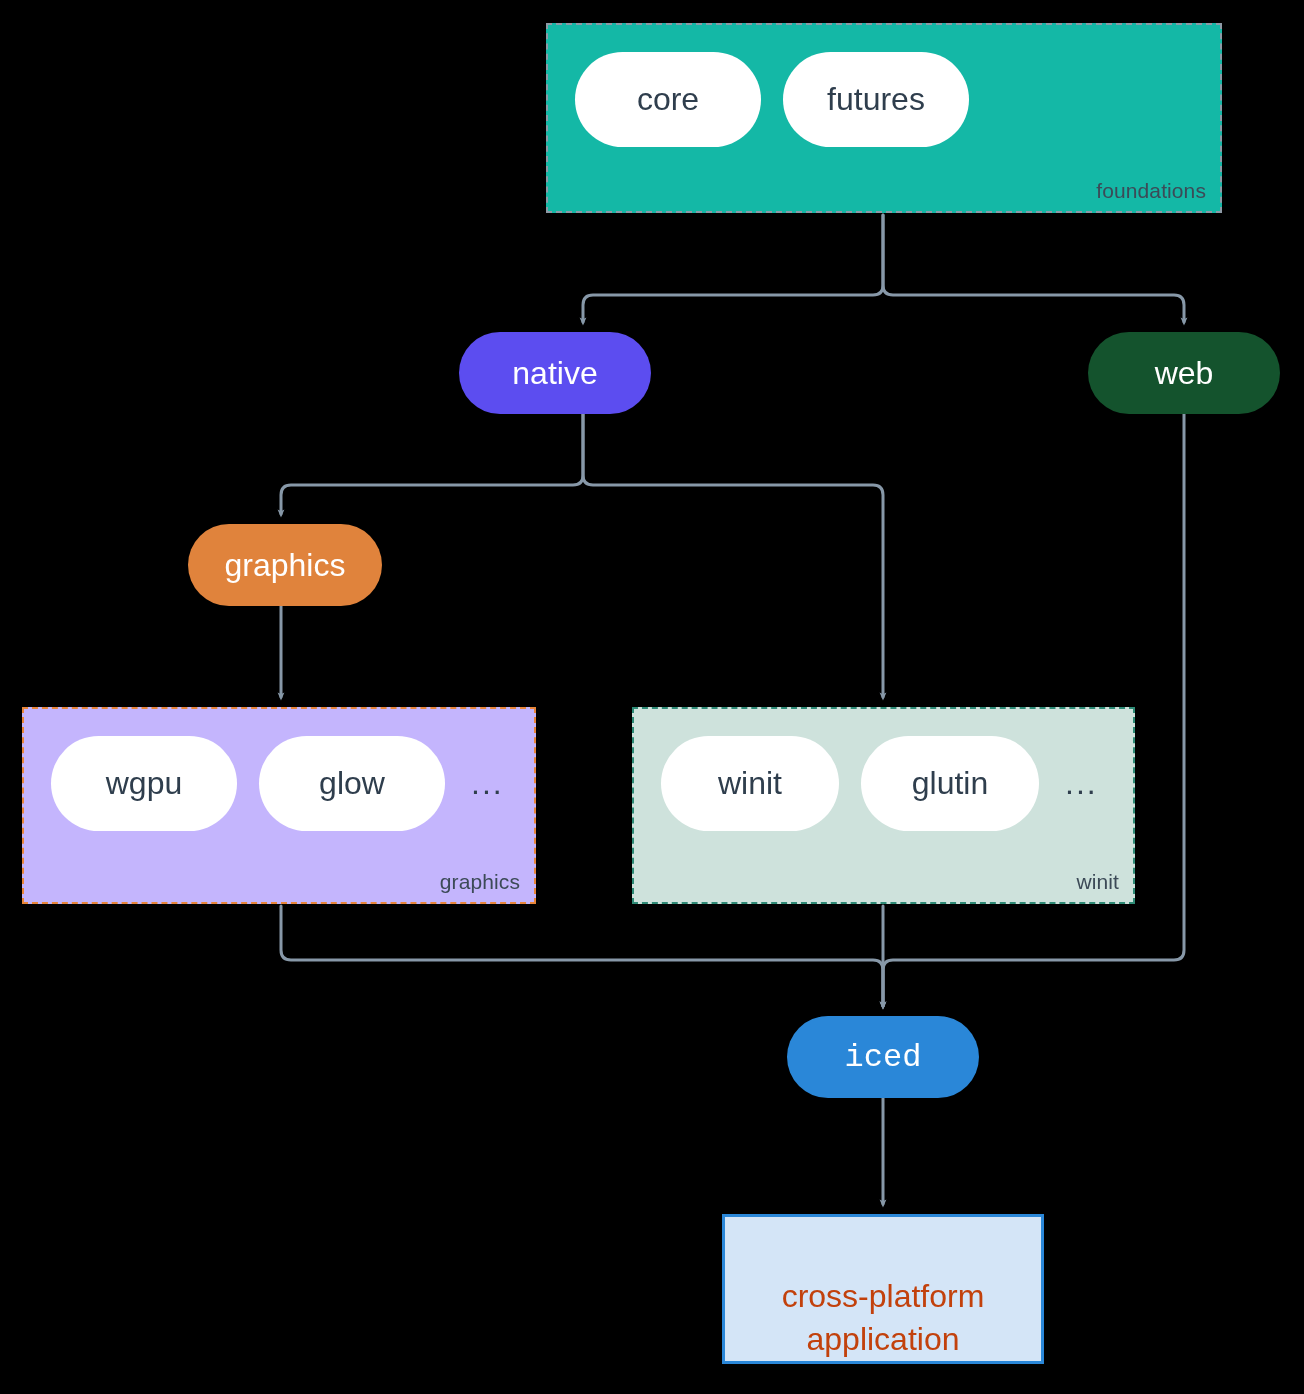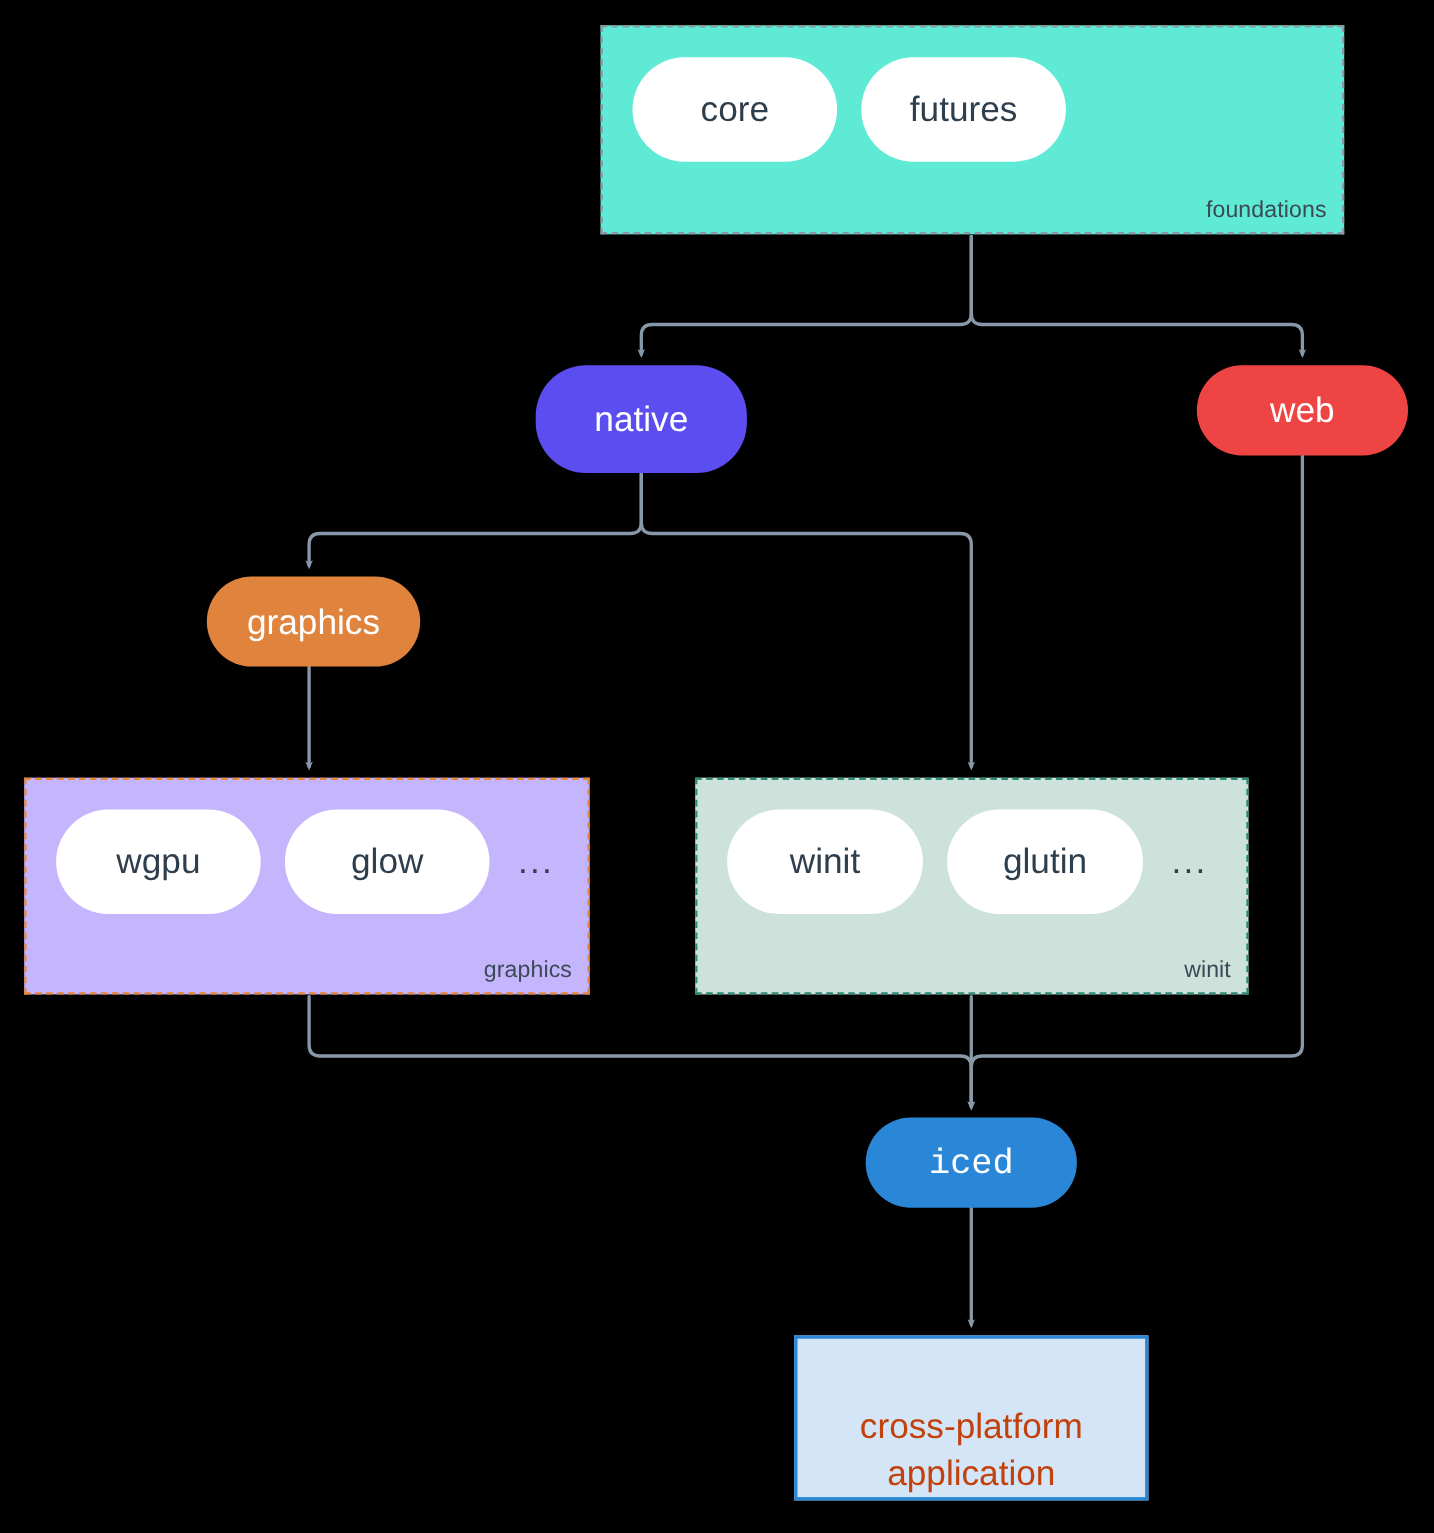--- a/index.html
+++ b/index.html
@@ -36,21 +36,21 @@
     bottom: 8px;
     font-size: 21px;
     color: #3c4a57;
     letter-spacing: .1px;
     white-space: nowrap;
   }
 
   .group-foundations {
     left: 546px;  top: 23px;
     width: 676px; height: 190px;
-    background: #5eead4;
+    background: #14b8a6;
     border: 2px dashed #8d9aa6;
     text-align: center;
   }
   .group-renderers {
     left: 22px;   top: 707px;
     width: 514px; height: 197px;
     background: #c4b5fd;
     border: 2px dashed #e8863a;
   }
   .group-shells {
@@ -96,22 +96,22 @@
     position: absolute;
     box-sizing: border-box;
     display: flex;
     align-items: center;
     justify-content: center;
     border-radius: 46px;
     font-size: 32px;
     color: #ffffff;
     white-space: nowrap;
   }
-  .node-native   { left: 487px;  top: 332px;  width: 192px; height: 98px; background: #5c4df0; }
-  .node-web      { left: 1088px; top: 332px;  width: 192px; height: 82px; background: #ef4444; }
+  .node-native   { left: 459px;  top: 332px;  width: 192px; height: 82px; background: #5c4df0; }
+  .node-web      { left: 1088px; top: 332px;  width: 192px; height: 82px; background: #14532d; }
   .node-graphics { left: 188px;  top: 524px;  width: 194px; height: 82px; background: #e0833c; }
   .node-iced     { left: 787px;  top: 1016px; width: 192px; height: 82px; background: #2a87d8; font-family: Liberation Mono, monospace; }
 
   
   .terminal {
     position: absolute;
     left: 722px;  top: 1214px;
     width: 322px; height: 150px;
     box-sizing: border-box;
     background: #d4e5f7;

